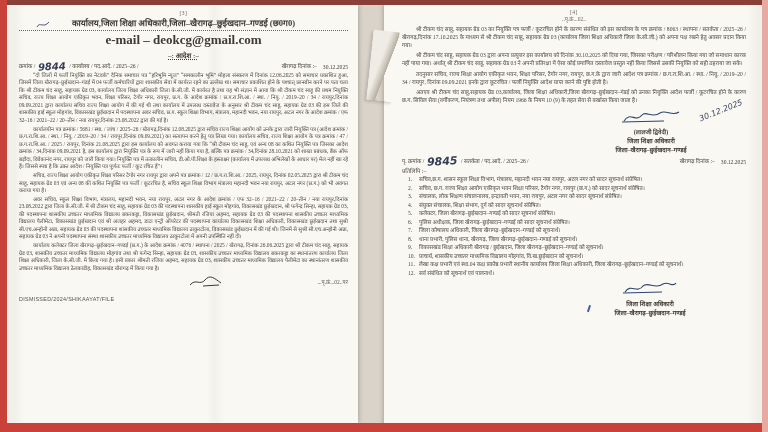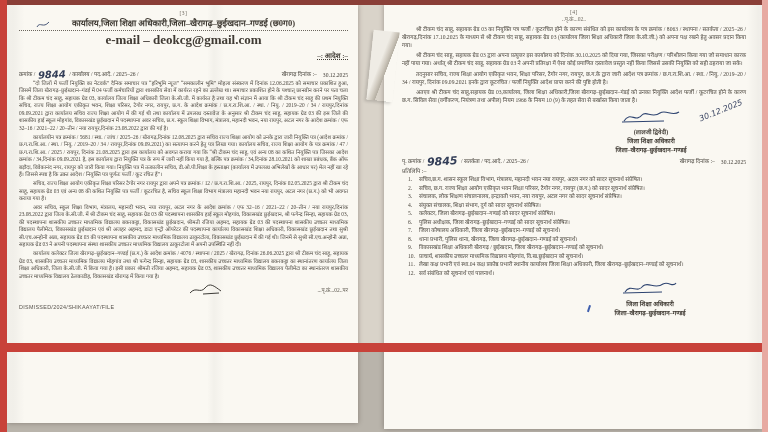--- a/index.html
+++ b/index.html
@@ -1,34 +1,34 @@
 <!DOCTYPE html>
 <html><head>
 <meta charset="utf-8">
 <style>
   html,body{margin:0;padding:0;width:768px;height:432px;overflow:hidden;background:#b9b4ab;}
-  .photo{position:relative;width:768px;height:352px;background:#d9d3c9;font-family:"Liberation Serif","DejaVu Sans",serif;}
+  .photo{position:relative;width:768px;height:432px;background:#d9d3c9;font-family:"Liberation Serif","DejaVu Sans",serif;}
   .frame{position:absolute;z-index:3;}
   .frame.top{left:0;top:0;width:768px;height:5px;background:#8a3f38;}
   .frame.left{left:0;top:0;width:7px;height:432px;background:#c8423a;}
   .frame.bottom{left:0;bottom:0;width:768px;height:9px;background:#c8423a;}
   .frame.right{right:0;top:0;width:6px;height:432px;background:#e7aaa2;}
 
   .page{position:absolute;background:#faf8f2;box-shadow:0 0 5px rgba(40,30,25,.35);color:#4b463e;z-index:2;}
   .left-page{left:7px;top:5px;width:351px;height:418px;padding:5px 10px 4px 12px;box-sizing:border-box;
              background-image:linear-gradient(90deg,rgba(0,0,0,.035) 0 2%,transparent 5%),linear-gradient(90deg,transparent 57%,rgba(0,0,0,.03) 59%,transparent 62%);}
   .right-page{left:384px;top:3px;width:378px;height:426px;padding:6px 16px 6px 18px;box-sizing:border-box;
              background-image:linear-gradient(270deg,rgba(0,0,0,.04) 0 1%,transparent 4%);}
   .curl{position:absolute;left:-14px;top:28px;width:26px;height:70px;background:linear-gradient(105deg,#efece5 40%,#cfc9be 52%,#b4aea2 60%,transparent 61%);transform:rotate(6deg);box-shadow:-2px 2px 3px rgba(0,0,0,.15);}
 
   .pg-marker{text-align:center;font-size:5.5px;color:#6b665d;letter-spacing:.5px;}
   .cont-note{text-align:center;font-size:5.5px;color:#6b665d;margin-bottom:2px;}
   h1{margin:1px 0 0;text-align:center;font-size:8.6px;font-weight:bold;color:#3f3a33;border-bottom:1px dotted #6b665d;padding-bottom:1px;}
   .email{text-align:center;font-size:13px;font-weight:bold;margin-top:1px;color:#3f3a33;}
-  .order-heading{text-align:right;font-size:7px;font-weight:bold;margin:3px 0 10px;color:#3f3a33;text-decoration:underline dotted;}
+  .order-heading{text-align:center;font-size:7px;font-weight:bold;margin:3px 0 2px;color:#3f3a33;text-decoration:underline dotted;}
   .ref-line{display:flex;align-items:flex-end;font-size:5.6px;margin:1px 0 2px;color:#45413a;white-space:nowrap;}
   .ref-line .spacer{flex:1;}
   .hw{font-family:"DejaVu Sans","Liberation Sans",sans-serif;font-style:italic;font-weight:bold;font-size:10px;color:#323d57;transform:rotate(-3deg);display:inline-block;margin:0 3px;line-height:6px;}
   .hw.big{font-size:11px;}
   p.body{font-size:5.35px;line-height:1.4;text-align:justify;text-indent:14px;margin:0 0 1.5px;color:#4b463e;}
   .right-page p.body{font-size:5.6px;line-height:1.45;margin:0 0 2px;}
 
   .sig-row{display:flex;align-items:center;margin-top:3px;}
   .sig-row .turnnote{margin-left:auto;font-size:5.5px;color:#5a554c;}
   .sig-left-svg{margin-left:170px;}

